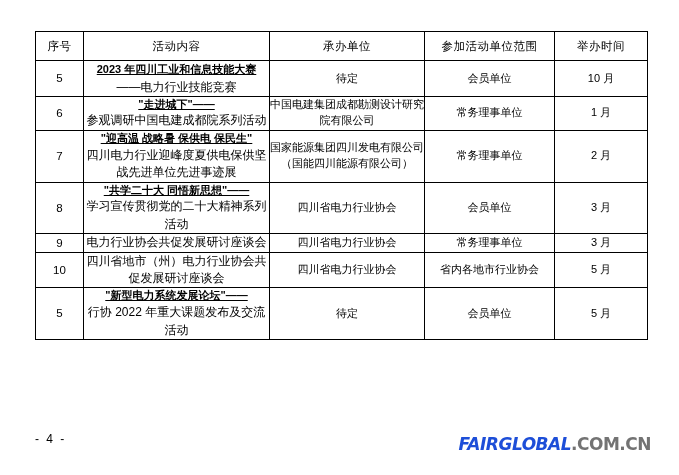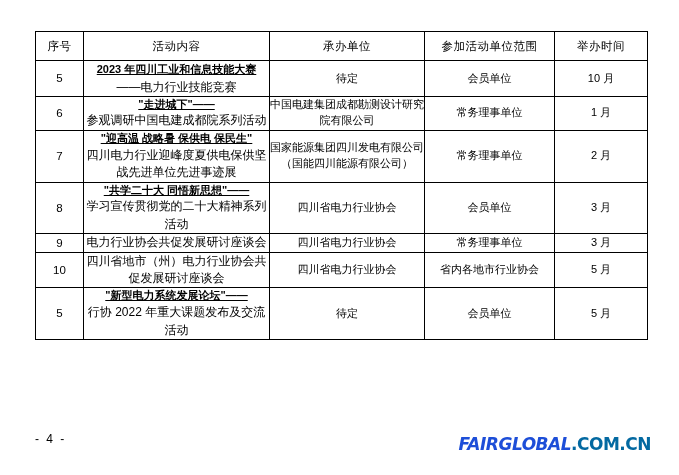--- a/index.html
+++ b/index.html
@@ -91,21 +91,21 @@
     position: absolute;
     right: 28px;
     top: 434px;
     font-size: 17px;
     font-weight: bold;
     font-family: "DejaVu Sans", sans-serif;
     letter-spacing: -0.5px;
     white-space: nowrap;
   }
   .wm-orange { color: #1d4ed8; font-style: italic; }
-  .wm-dark { color: #0369a1; }
+  .wm-dark { color: #737373; }
 </style>
 </head>
 <body>
 
 <div class="page">
 
   <table class="main">
     <colgroup>
       <col class="col-no">
       <col class="col-content">

